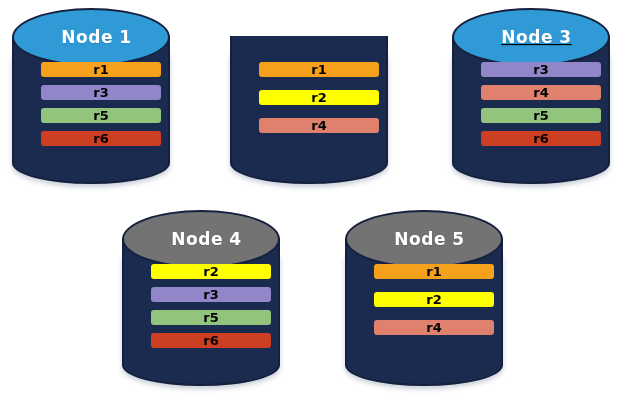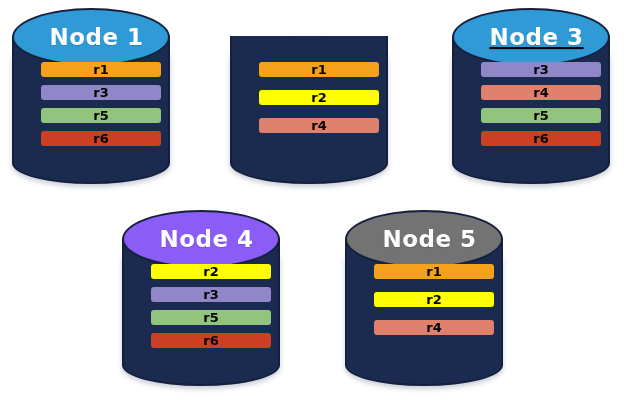--- a/index.html
+++ b/index.html
@@ -65,21 +65,21 @@
     border: 2px solid #14203d;
     border-radius: 50%;
     box-sizing: border-box;
     display: flex;
     align-items: center;
     justify-content: center;
   }
 
   .node-title {
     color: #ffffff;
-    font-size: 23px;
+    font-size: 17px;
     font-weight: bold;
     letter-spacing: 0.5px;
     white-space: nowrap;
     text-shadow: 0 1px 1px rgba(0,0,0,0.12);
     margin-left: 11px;
   }
 
   
   .replica-list {
     position: absolute;
@@ -165,21 +165,21 @@
           <span class="replica-label">r5</span>
         </div>
         <div class="replica-bar" style="background: rgb(204, 63, 35);">
           <span class="replica-label">r6</span>
         </div>
       </div>
     </div>
     <div class="node" style="left: 122px; top: 210px;">
       <div class="node-body" style="background: rgb(27, 43, 79); border-color: rgb(20, 32, 61);"></div>
       <div class="node-body-flat" style="background: rgb(27, 43, 79); border-left-color: rgb(20, 32, 61); border-right-color: rgb(20, 32, 61);"></div>
-      <div class="node-top" style="background: #8b5cf6; border-color: rgb(20, 32, 61);">
+      <div class="node-top" style="background: #737373; border-color: rgb(20, 32, 61);">
         <div class="node-title">Node  4</div>
       </div>
       <div class="replica-list count-4">
         <div class="replica-bar" style="background: rgb(255, 255, 0);">
           <span class="replica-label">r2</span>
         </div>
         <div class="replica-bar" style="background: rgb(145, 134, 200);">
           <span class="replica-label">r3</span>
         </div>
         <div class="replica-bar" style="background: rgb(147, 196, 125);">

